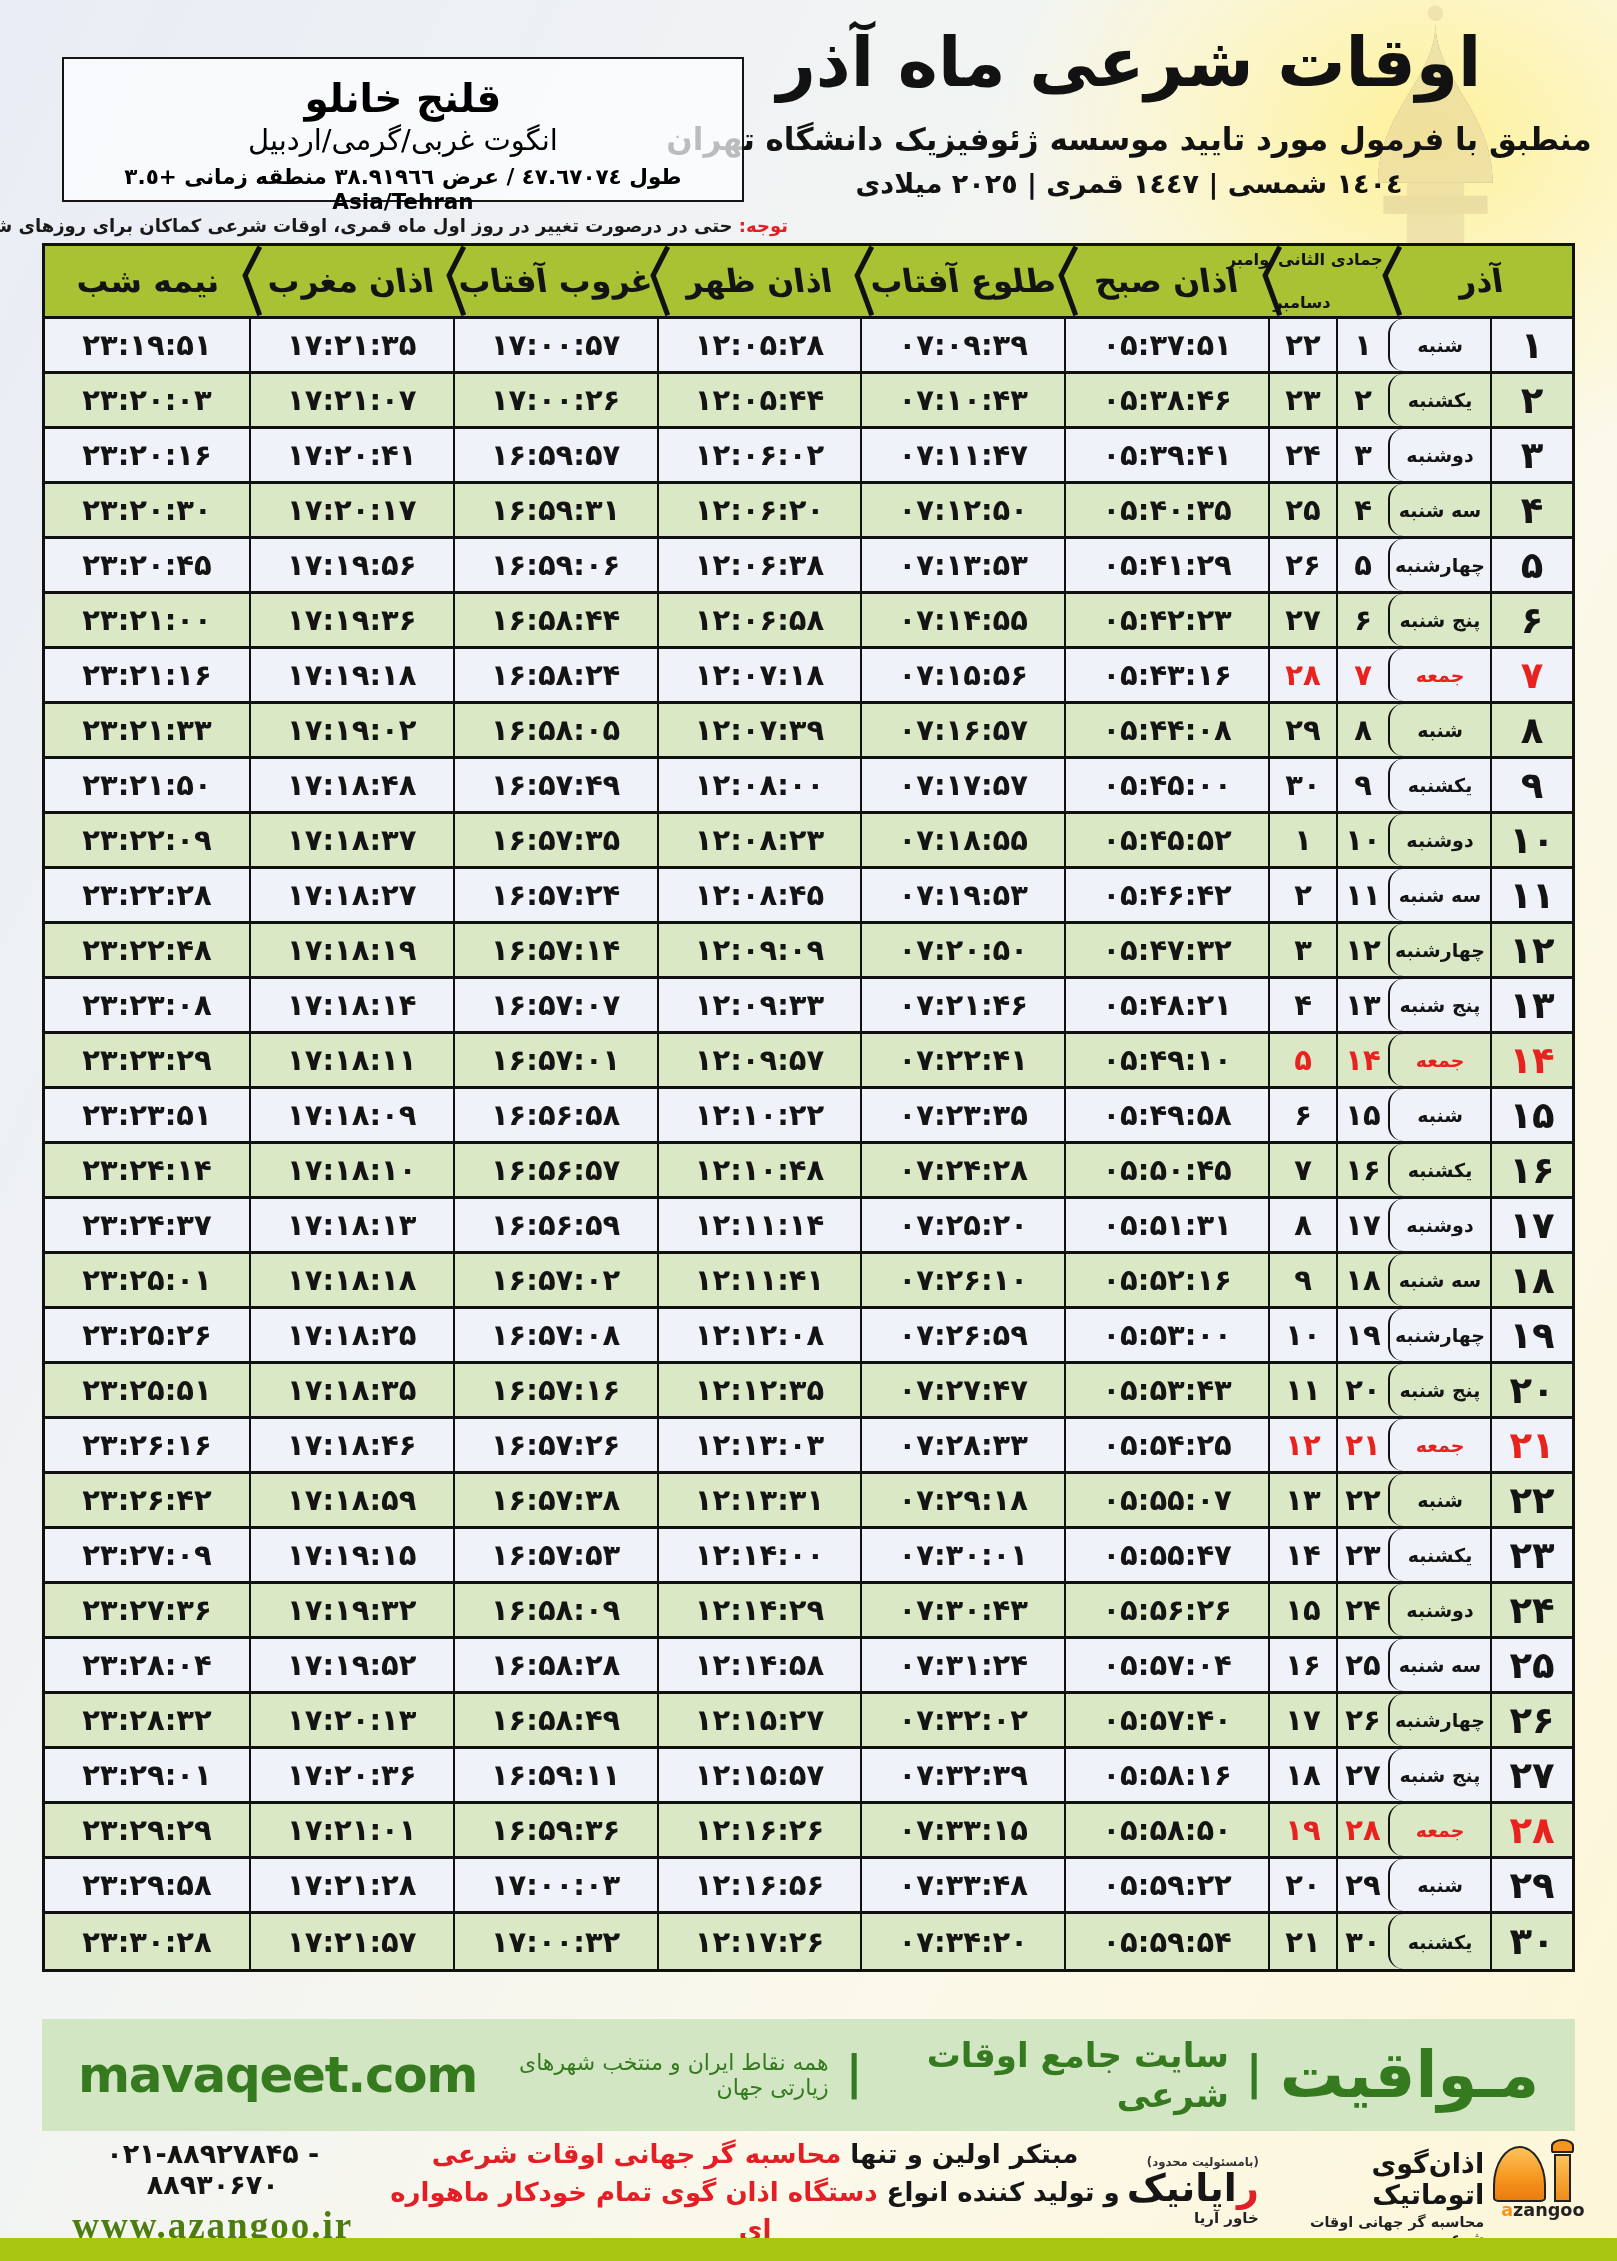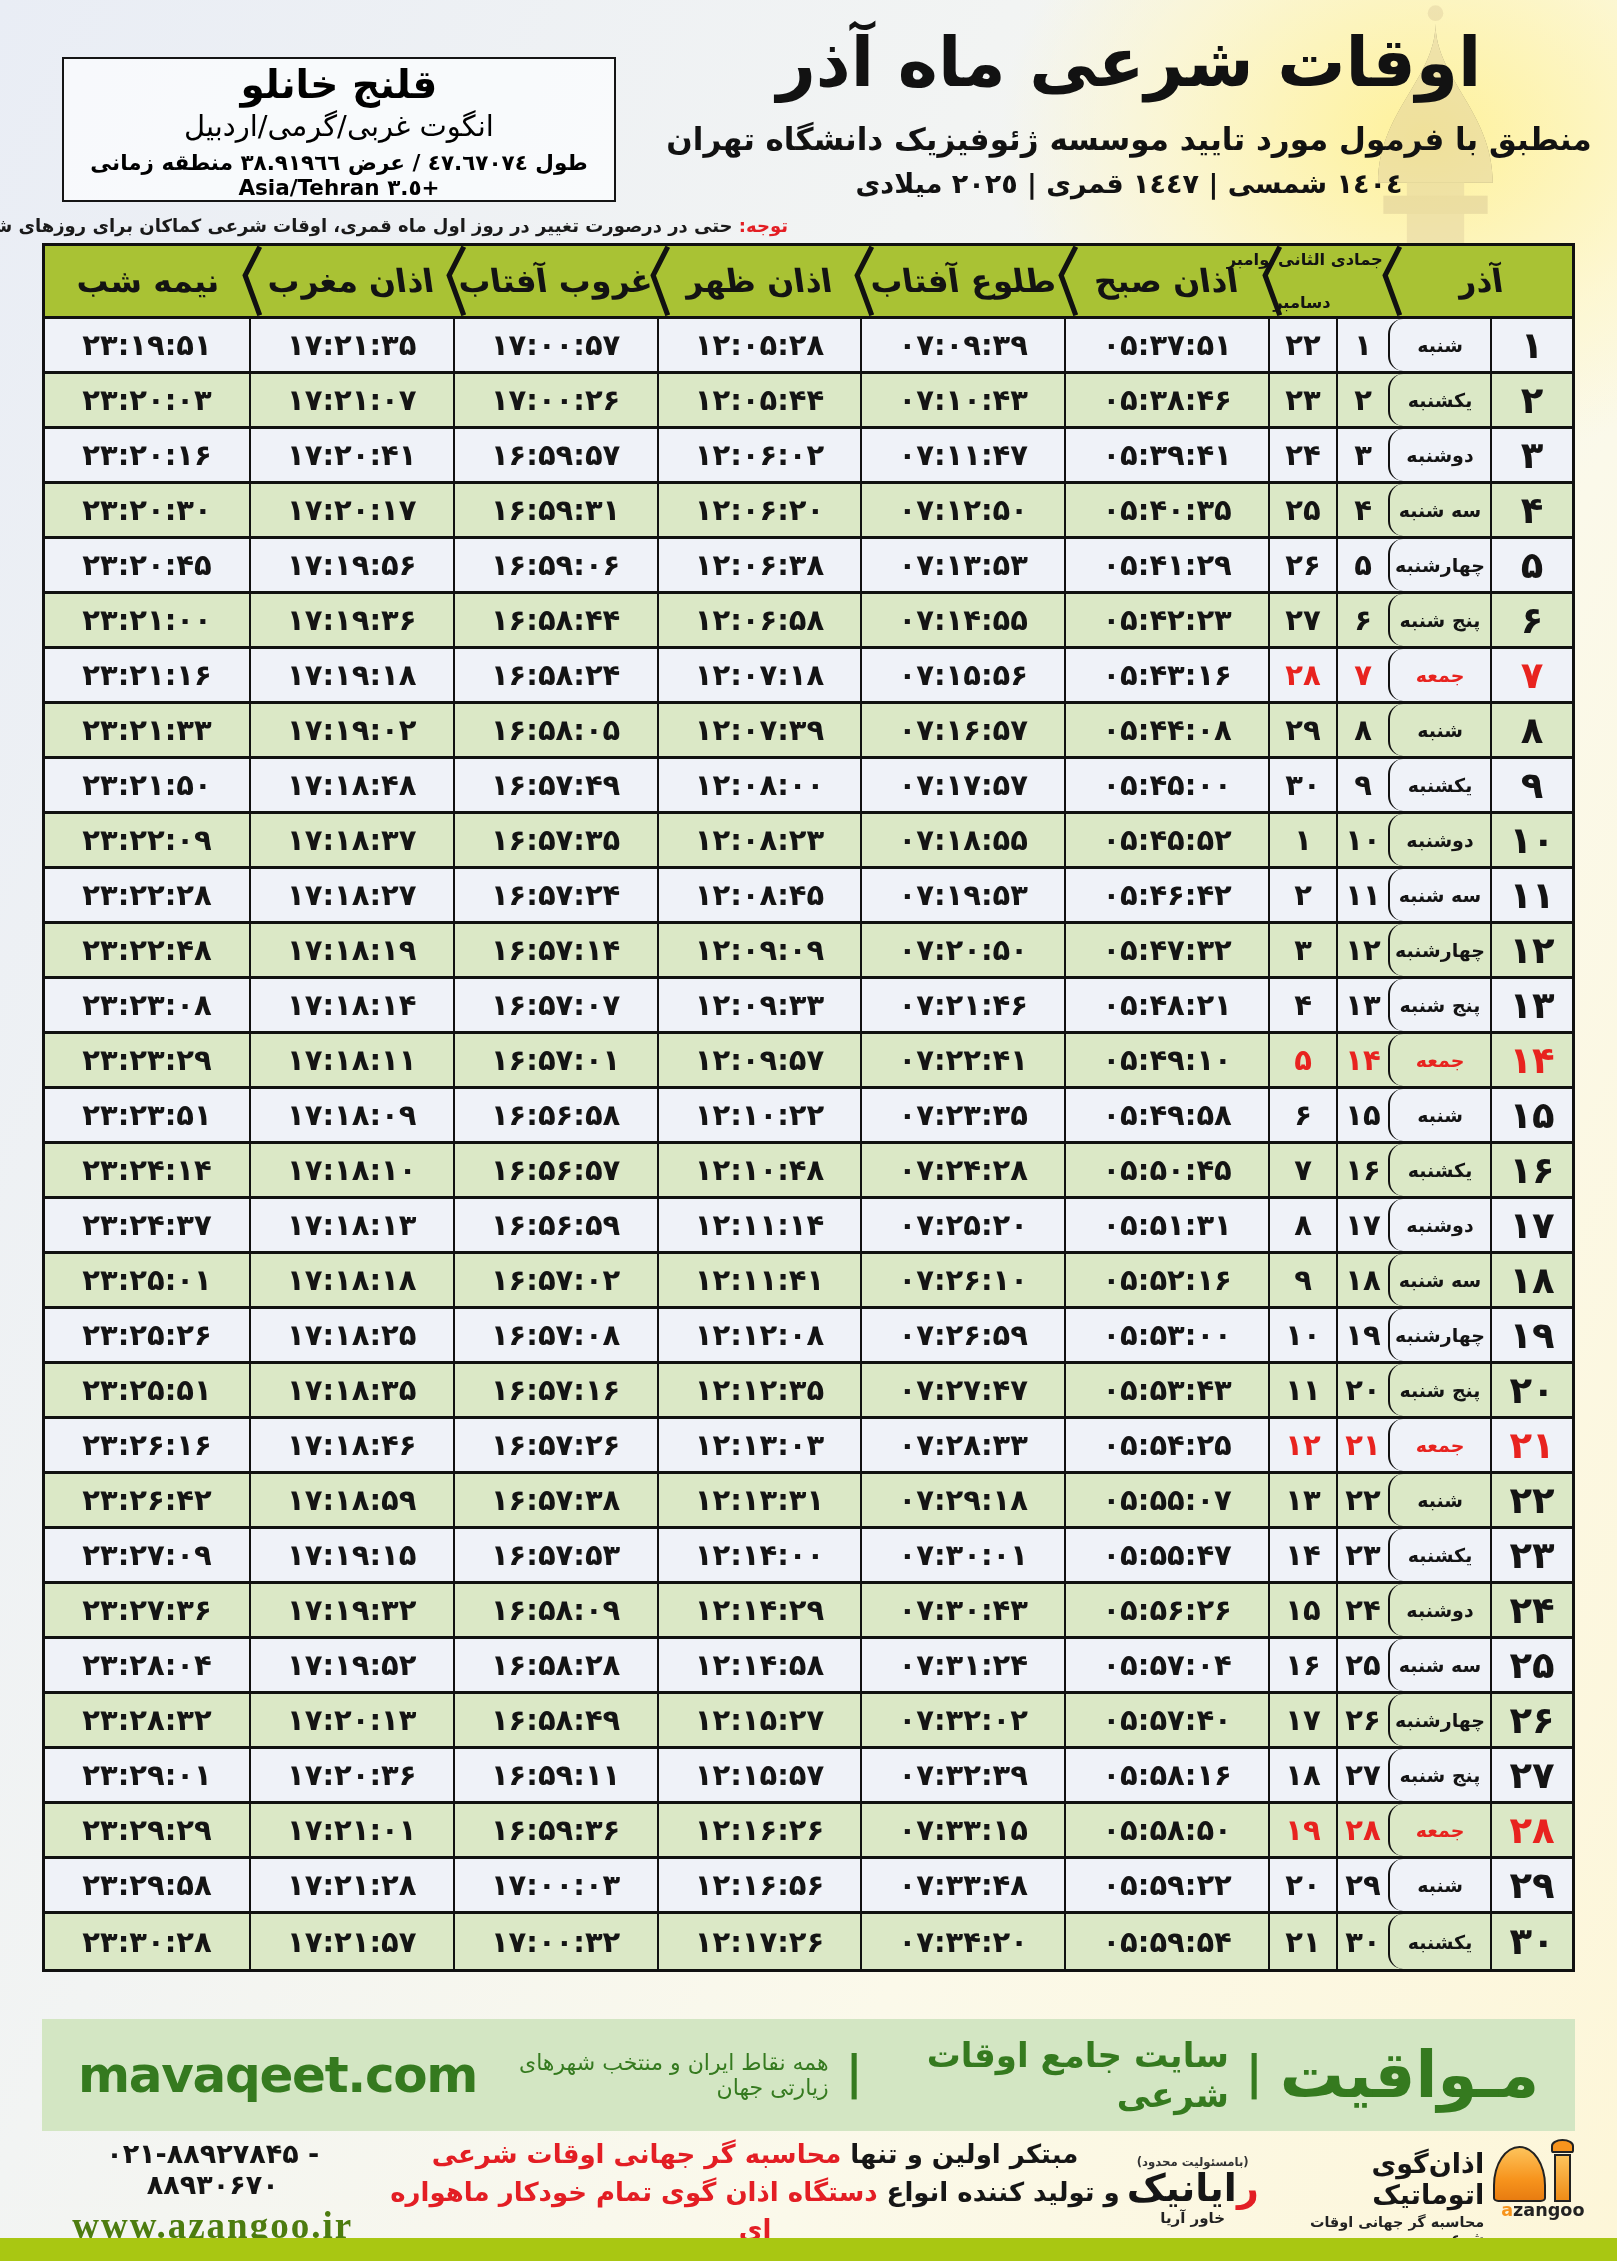--- a/index.html
+++ b/index.html
@@ -13,23 +13,23 @@
   }
   .bg-art { position:absolute; top:0; right:0; width:365px; height:639px; opacity:.38; pointer-events:none; }
 
   
   .title-block { position:absolute; top:19.6px; right:26px; width:926px; text-align:center; direction:rtl; color:#121212; }
   .main-title  { font-size:68px; font-weight:bold; line-height:1.25; }
   .subtitle    { font-size:31px;  font-weight:bold; margin-top:16px; }
   .dateline    { font-size:27px;  font-weight:600; margin-top:11.7px; }
 
   .location-box{
-    position:absolute; top:57px; left:62px; width:554px; height:145px;
+    position:absolute; top:57px; left:62px; width:682px; height:145px;
     border:2.6px solid #151515; background:rgba(252,253,255,.72);
-    direction:rtl; text-align:center; padding-top:4px;
+    direction:rtl; text-align:center; padding-top:18px;
   }
   .loc-city   { font-size:39px; font-weight:bold; line-height:1.15; }
   .loc-region { font-size:29px; margin-top:1.3px; }
   .loc-coords { font-size:21.5px; font-weight:bold; margin-top:6.5px; }
 
   .note { position:absolute; top:215px; left:57px; width:731px; direction:rtl; text-align:right;
           font-size:18px; font-weight:bold; color:#1a1a1a; white-space:nowrap; }
   .note .note-label { color:#e31e24; }
 
   
@@ -81,21 +81,21 @@
              border:2px solid #222; border-radius:50% 50% 5.2px 5.2px / 70% 70% 3.9px 3.9px; }
   .az-min  { position:absolute; right:3.9px; bottom:14.4px; width:17px; height:48px;
              background:linear-gradient(180deg,#fdc35b,#ef8c17); border:2px solid #222; }
   .az-min-top { position:absolute; right:0.7px; bottom:63px; width:23.5px; height:14.4px;
              background:#f7941d; border:2px solid #222; border-radius:50% 50% 2.6px 2.6px; }
   .az-word { position:absolute; left:8px; bottom:-3.9px; font-size:17.6px; font-weight:800; color:#222; direction:ltr; }
   .az-word .az-a { color:#f7941d; }
   .az-texts { text-align:right; padding-top:9px; }
   .az-line1 { font-size:27px; font-weight:800; color:#161616; }
   .az-line2 { font-size:14.4px; font-weight:600; color:#222; margin-top:3.9px; }
-  .rayanik { text-align:center; direction:rtl; margin-top:-3.9px; }
+  .rayanik { direction:rtl; margin-top:-3.9px; }
   .ray-llc { font-size:11.7px; font-weight:600; color:#333; }
   .ray-name { font-size:38px; font-weight:800; color:#161616; line-height:1.05; }
   .ray-name .red { color:#e31e24; }
   .ray-sub { font-size:15px; font-weight:600; color:#222; }
   .slogan { text-align:center; direction:rtl; }
   .slogan div { font-size:26px; font-weight:800; color:#161616; line-height:1.45; }
   .slogan .red { color:#e31e24; }
   .contact { text-align:center; }
   .phone { font-size:27px; font-weight:800; color:#141414; direction:ltr; }
   .site  { font-family:"Liberation Serif", serif; font-size:37px; font-weight:bold;

